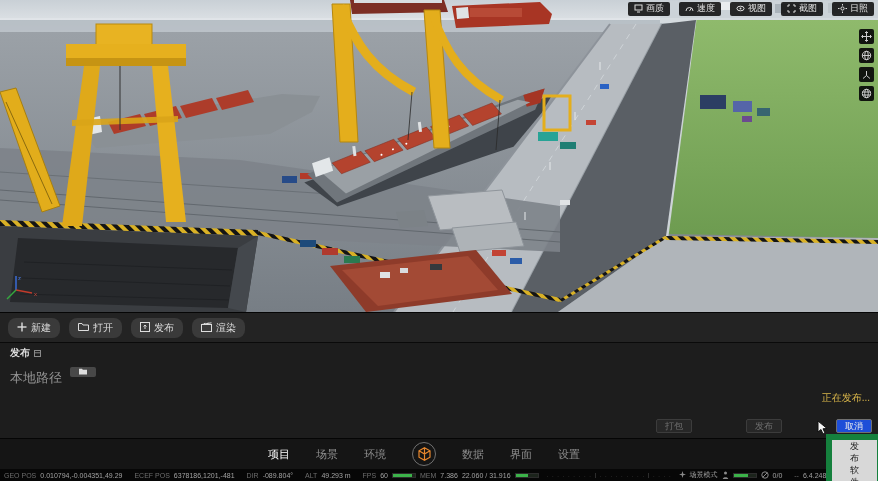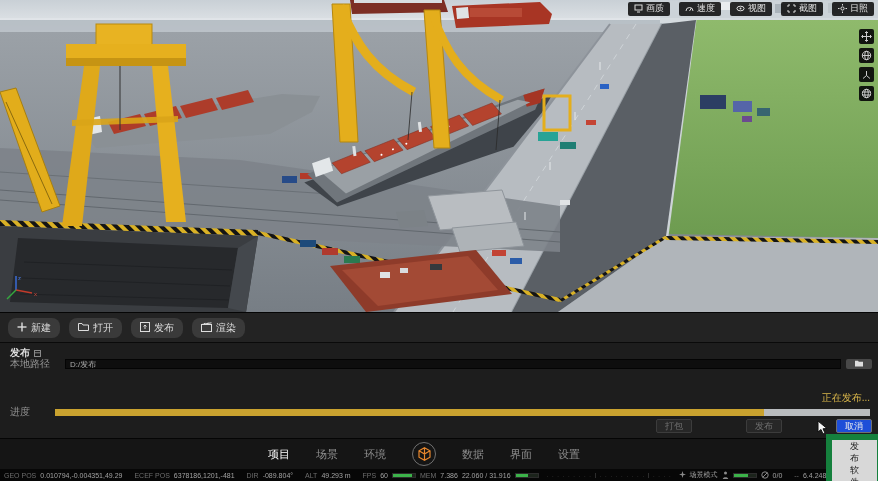--- a/index.html
+++ b/index.html
@@ -24,21 +24,21 @@
                 border-top:1px solid #050505; display:flex; align-items:center; gap:9px; padding-left:8px; }
   .ab-btn { display:flex; align-items:center; gap:4px; background:#3a3a3a; color:#dcdcdc; font-size:10px;
             height:20px; padding:0 9px; border-radius:8px; }
 
   
   .publish-panel { position:absolute; top:342px; left:0; width:878px; height:96px; background:#1d1d1d;
                    border-top:1px solid #0a0a0a; font-size:9px; color:#bbb; }
   .pp-header { position:absolute; top:3px; left:10px; display:flex; align-items:center; gap:4px;
                font-weight:bold; font-size:10px; color:#ddd; }
   .pp-row { position:absolute; left:10px; right:6px; display:flex; align-items:center; }
-  .pp-label { width:55px; color:#949494; font-size:10px; }
+  .pp-label { width:55px; color:#949494; font-size:13px;margin-top:12px; }
   .path-input { flex:1; height:10px; background:#0e0e0e; border:1px solid #040404; color:#a9a9a9;
                 font-size:8px; line-height:9px; padding:0 4px; overflow:hidden; }
   .folder-btn { width:26px; height:10px; margin-left:5px; background:#484848; border-radius:2px;
                 display:flex; align-items:center; justify-content:center; }
   .checkbox { width:9px; height:9px; background:#1c1c1c; border:1px solid #9a9a9a; display:flex;
               align-items:center; justify-content:center; margin-right:3px; }
   .usage-input { width:42px; height:10px; background:#3a3a3a; border:1px solid #2a2a2a; color:#8a8a8a;
                  font-size:8px; line-height:9px; text-align:center; }
   .usage-sep { color:#cfcfcf; margin:0 2px; }
   .usage-icon { width:9px; height:9px; background:#262626; border:1px solid #5a5a5a;
@@ -386,40 +386,33 @@
       <span>
         <svg width="7" height="7" viewBox="0 0 7 7" fill="none" stroke="#8a8a8a" stroke-width="1">
             <rect x="0.5" y="0.5" width="6" height="6"></rect>
             <line x1="0.5" y1="2.8" x2="6.5" y2="2.8"></line>
           </svg>
       </span>
     </div>
 
     <div class="pp-row" style="top:14px;">
       <span class="pp-label">本地路径</span>
-      <div class="path-input">D:/发布</div>
       <div class="folder-btn">
         <span>
           <svg width="8" height="7" viewBox="0 0 8 7" fill="#ddd">
               <path d="M0,6.5 V0.8 H3 L3.8,1.8 H8 V6.5 Z"></path>
             </svg>
         </span>
       </div>
     </div>
 
 
 
     <div class="status-text" style="color: rgb(217, 182, 74);">正在发布...</div>
 
-    <div class="progress-row">
-      <span class="pp-label">进度</span>
-      <div class="progress-track" style="background: rgb(185, 188, 190);">
-        <div class="progress-fill" style="width: 87%; background: rgb(201, 162, 47);"></div>
-      </div>
-    </div>
 
     <div class="btn-row">
       <div class="pp-btn disabled">打包</div>
       <div class="pp-btn disabled">发布</div>
       <div class="pp-btn enabled">取消</div>
     </div>
   </div>
 
   <div class="cursor">
     <svg width="11" height="15" viewBox="0 0 11 15">

